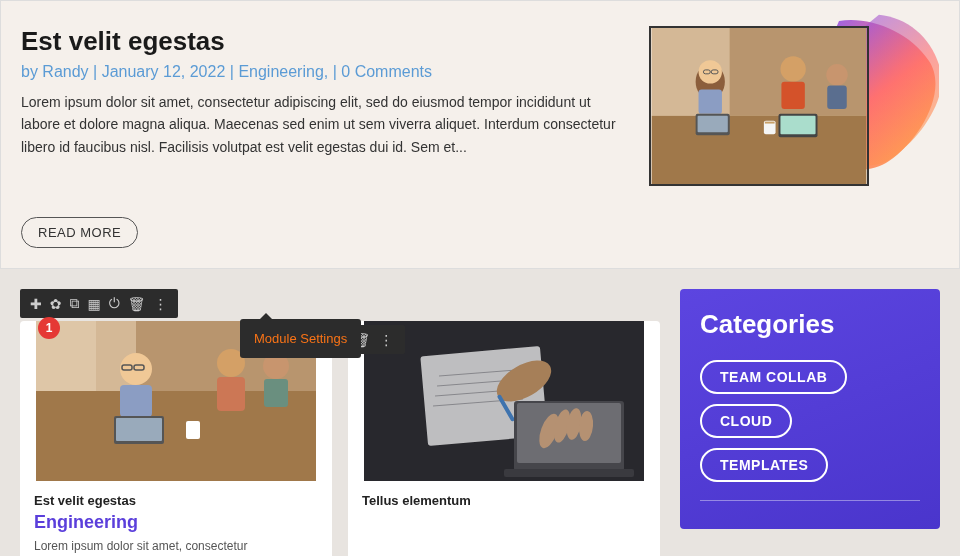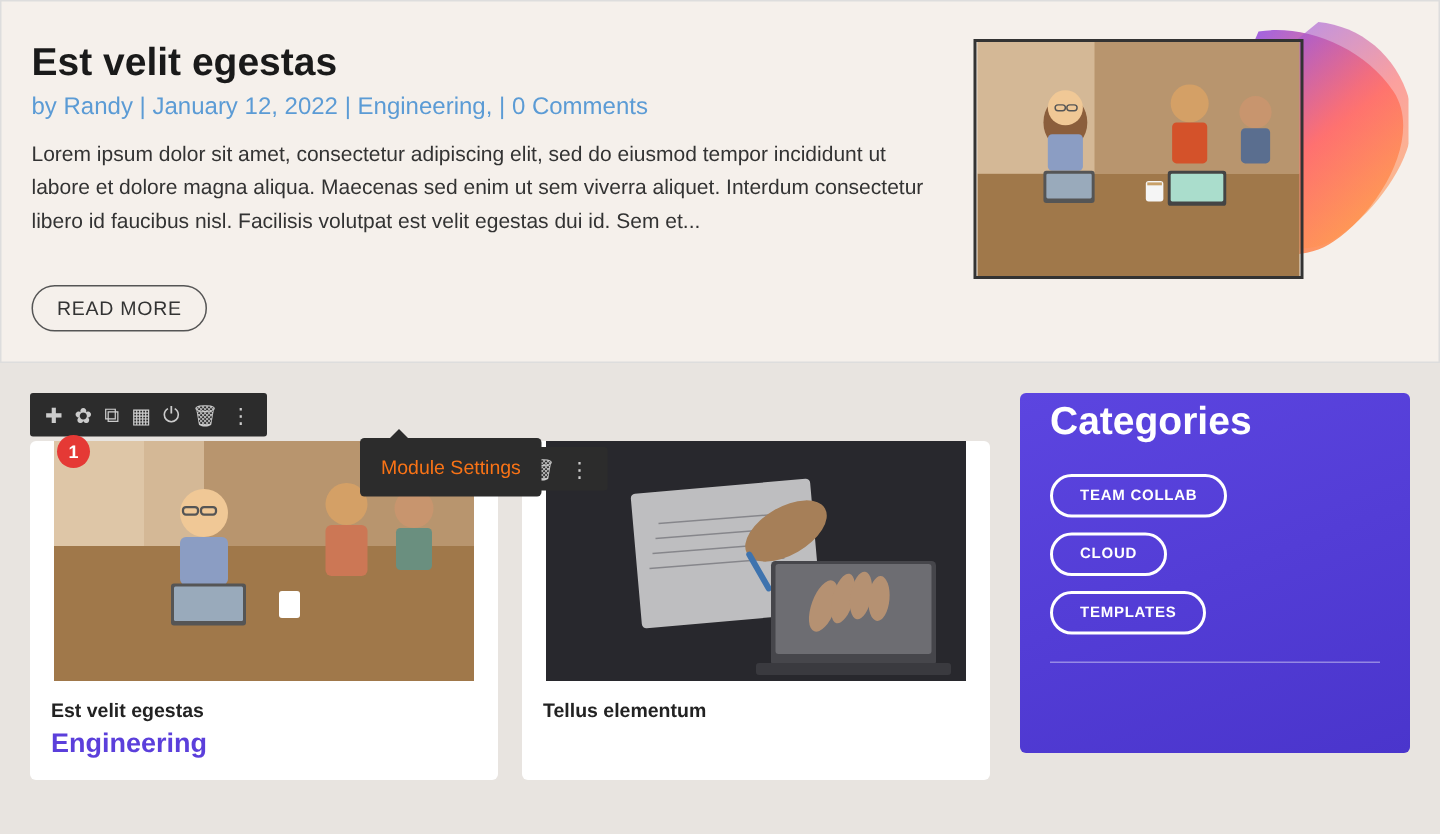--- a/index.html
+++ b/index.html
@@ -53,20 +53,21 @@
 
     .read-more-btn {
       border: 1px solid #555;
       background: transparent;
       padding: 7px 16px;
       border-radius: 20px;
       font-size: 13px;
       color: #333;
       cursor: pointer;
       letter-spacing: 0.5px;
+      margin-top: 27px;
     }
 
     .top-image-container {
       position: relative;
       width: 280px;
       flex-shrink: 0;
     }
 
     .top-image-box {
       width: 220px;
@@ -221,38 +222,38 @@
     .sidebar {
       width: 260px;
       margin-left: 20px;
       flex-shrink: 0;
     }
 
     .categories-box {
       background: #5c45e0;
       background: linear-gradient(160deg, #5c45e0 0%, #4a35cc 100%);
       border-radius: 4px;
-      padding: 3px 20px 10px;
+      padding: 20px 20px 10px;
       color: #fff;
       min-height: 240px;
     }
 
     .categories-title {
       font-size: 26px;
       font-weight: 800;
       color: #fff;
       margin-bottom: 20px;
     }
 
     .category-tag {
       display: inline-block;
       border: 2px solid #fff;
       border-radius: 20px;
       padding: 7px 18px;
-      font-size: 10px;
+      font-size: 14px;
       font-weight: 700;
       color: #fff;
       margin-bottom: 10px;
       cursor: pointer;
       letter-spacing: 0.5px;
     }
 
     .categories-divider {
       border: none;
       border-top: 1px solid rgba(255,255,255,0.4);
@@ -396,20 +397,21 @@
 
             <circle cx="240" cy="45" r="13" fill="#c8956e"></circle>
             <rect x="228" y="58" width="24" height="28" rx="3" fill="#6a8f7f"></rect>
 
             <rect x="0" y="0" width="60" height="70" fill="#e8d4b8" opacity="0.5"></rect>
           </svg>
         </div>
         <div class="card-content">
           <div class="card-subtitle">Est velit egestas</div>
           <div class="card-category">Engineering</div>
+          <div class="card-body">Lorem ipsum dolor sit amet, consectetur</div>
         </div>
       </div>
 
       <div class="blog-card">
         <div class="card-image">
           <svg viewBox="0 0 280 160" width="100%" height="100%" xmlns="http://www.w3.org/2000/svg">
 
             <rect width="280" height="160" fill="#2c2c2c"></rect>
 
             <rect x="60" y="30" width="120" height="90" rx="3" fill="#f5f5f0" transform="rotate(-5, 120, 75)"></rect>

